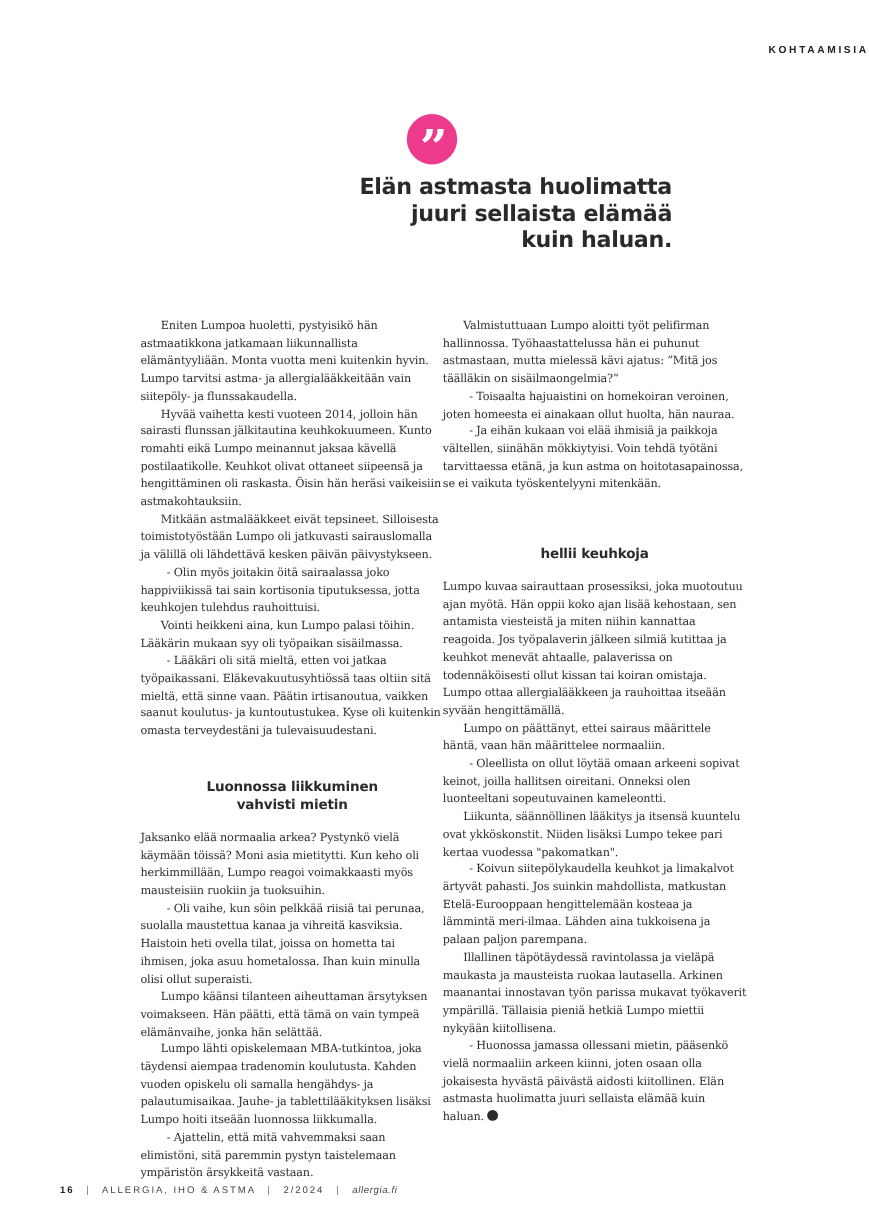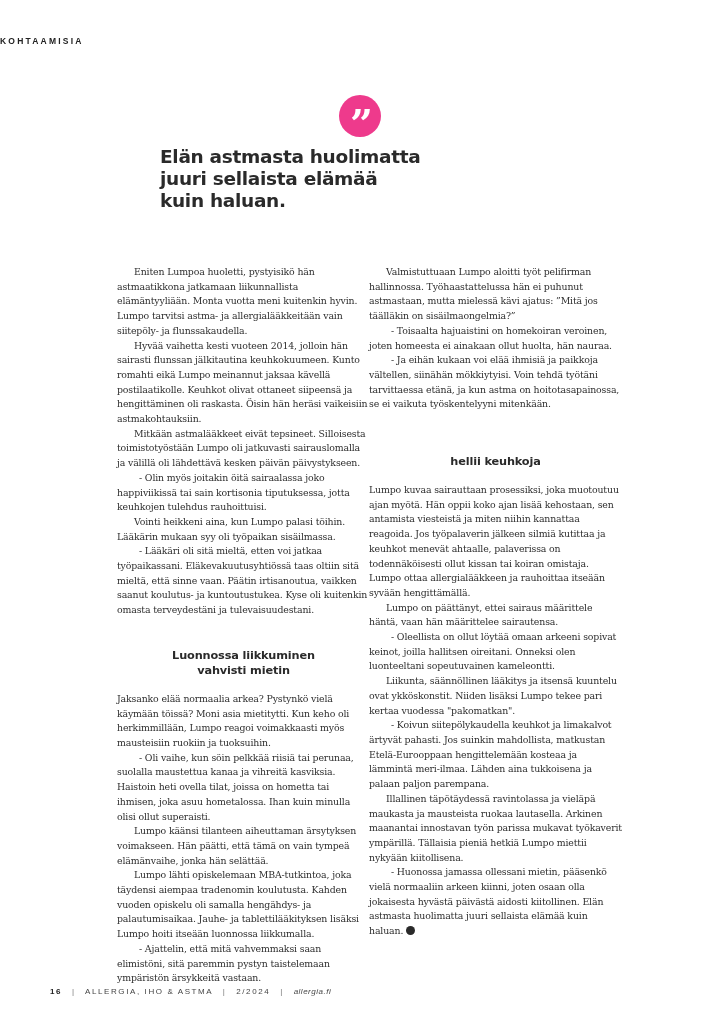--- a/index.html
+++ b/index.html
@@ -1,22 +1,22 @@
 <!DOCTYPE html>
 <html><head>
 <meta charset="utf-8">
 <style>
   html, body { margin:0; padding:0; background:#ffffff; }
   body { width:724px; height:1023px; position:relative; overflow:hidden; color:#2b2b2b; }
-  .section-label { position:absolute; top:36px; left:0; width:724px; text-align:left;
+  .section-label { position:absolute; top:36px; left:0; width:724px; text-align:right;
     font-family:"Liberation Sans", sans-serif; font-weight:bold; font-size:8.5px; letter-spacing:2.2px; color:#222; }
   .quote-icon { position:absolute; left:339px; top:95px; width:42px; height:42px; border-radius:50%; background:#ee3a8c;
     display:flex; align-items:center; justify-content:center; }
   .quote-icon span { color:#fff; font-family:"DejaVu Serif", serif; font-weight:bold; font-size:40px; line-height:1; margin-top:16px; letter-spacing:-3px; }
-  .pull-quote { position:absolute; top:146px; left:160px; width:400px; text-align:left;
+  .pull-quote { position:absolute; top:146px; left:160px; width:400px; text-align:right;
     font-family:"DejaVu Sans", sans-serif; font-weight:bold; font-size:18.5px; line-height:22px; color:#2a2a2a; letter-spacing:-0.3px; }
   .col { position:absolute; top:265px; width:253px; font-family:"DejaVu Serif", serif; font-size:9.4px; line-height:14.7px; color:#2e2e2e; letter-spacing:-0.15px; }
   .col.left { left:117px; }
   .col.right { left:369px; width:253px; }
   .col p { margin:0; text-indent:17px; }
   .col p.noindent { text-indent:0; }
   .col p.dash { text-indent:22px; }
   .subhead { font-family:"DejaVu Sans", sans-serif; font-weight:bold; font-size:11.3px; line-height:15px; text-align:center; color:#2a2a2a; margin:30px 0 14px 0; }
   .end-dot { display:inline-block; width:9px; height:9px; border-radius:50%; background:#2a2a2a; vertical-align:-1px; margin-left:3px; }
   .footer { position:absolute; top:987px; left:50px; font-family:"Liberation Sans", sans-serif; font-size:8px; letter-spacing:1.6px; color:#444; }
@@ -57,21 +57,21 @@
 </div>
 
 <div class="col right">
   <p>Valmistuttuaan Lumpo aloitti työt pelifirman hallinnossa. Työhaastattelussa hän ei puhunut astmastaan, mutta mielessä kävi ajatus: ”Mitä jos täälläkin on sisäilmaongelmia?”</p>
   <p class="dash">- Toisaalta hajuaistini on homekoiran veroinen, joten homeesta ei ainakaan ollut huolta, hän nauraa.</p>
   <p class="dash">- Ja eihän kukaan voi elää ihmisiä ja paikkoja vältellen, siinähän mökkiytyisi. Voin tehdä työtäni tarvittaessa etänä, ja kun astma on hoitotasapainossa, se ei vaikuta työskentelyyni mitenkään.</p>
   <div class="subhead" style="margin-top:42px;">
     <div>hellii keuhkoja</div>
   </div>
   <p class="noindent">Lumpo kuvaa sairauttaan prosessiksi, joka muotoutuu ajan myötä. Hän oppii koko ajan lisää kehostaan, sen antamista viesteistä ja miten niihin kannattaa reagoida. Jos työpalaverin jälkeen silmiä kutittaa ja keuhkot menevät ahtaalle, palaverissa on todennäköisesti ollut kissan tai koiran omistaja. Lumpo ottaa allergialääkkeen ja rauhoittaa itseään syvään hengittämällä.</p>
-  <p>Lumpo on päättänyt, ettei sairaus määrittele häntä, vaan hän määrittelee sairautensa.</p>
+  <p>Lumpo on päättänyt, ettei sairaus määrittele häntä, vaan hän määrittelee normaaliin.</p>
   <p class="dash">- Oleellista on ollut löytää omaan arkeeni sopivat keinot, joilla hallitsen oireitani. Onneksi olen luonteeltani sopeutuvainen kameleontti.</p>
   <p>Liikunta, säännöllinen lääkitys ja itsensä kuuntelu ovat ykköskonstit. Niiden lisäksi Lumpo tekee pari kertaa vuodessa "pakomatkan".</p>
   <p class="dash">- Koivun siitepölykaudella keuhkot ja limakalvot ärtyvät pahasti. Jos suinkin mahdollista, matkustan Etelä-Eurooppaan hengittelemään kosteaa ja lämmintä meri-ilmaa. Lähden aina tukkoisena ja palaan paljon parempana.</p>
   <p>Illallinen täpötäydessä ravintolassa ja vieläpä maukasta ja mausteista ruokaa lautasella. Arkinen maanantai innostavan työn parissa mukavat työkaverit ympärillä. Tällaisia pieniä hetkiä Lumpo miettii nykyään kiitollisena.</p>
   <p class="dash"><span>- Huonossa jamassa ollessani mietin, pääsenkö vielä normaaliin arkeen kiinni, joten osaan olla jokaisesta hyvästä päivästä aidosti kiitollinen. Elän astmasta huolimatta juuri sellaista elämää kuin haluan.</span><span class="end-dot"></span></p>
 </div>
 
 <div class="footer">
   <b>16</b>
   <span class="sep">|</span>

